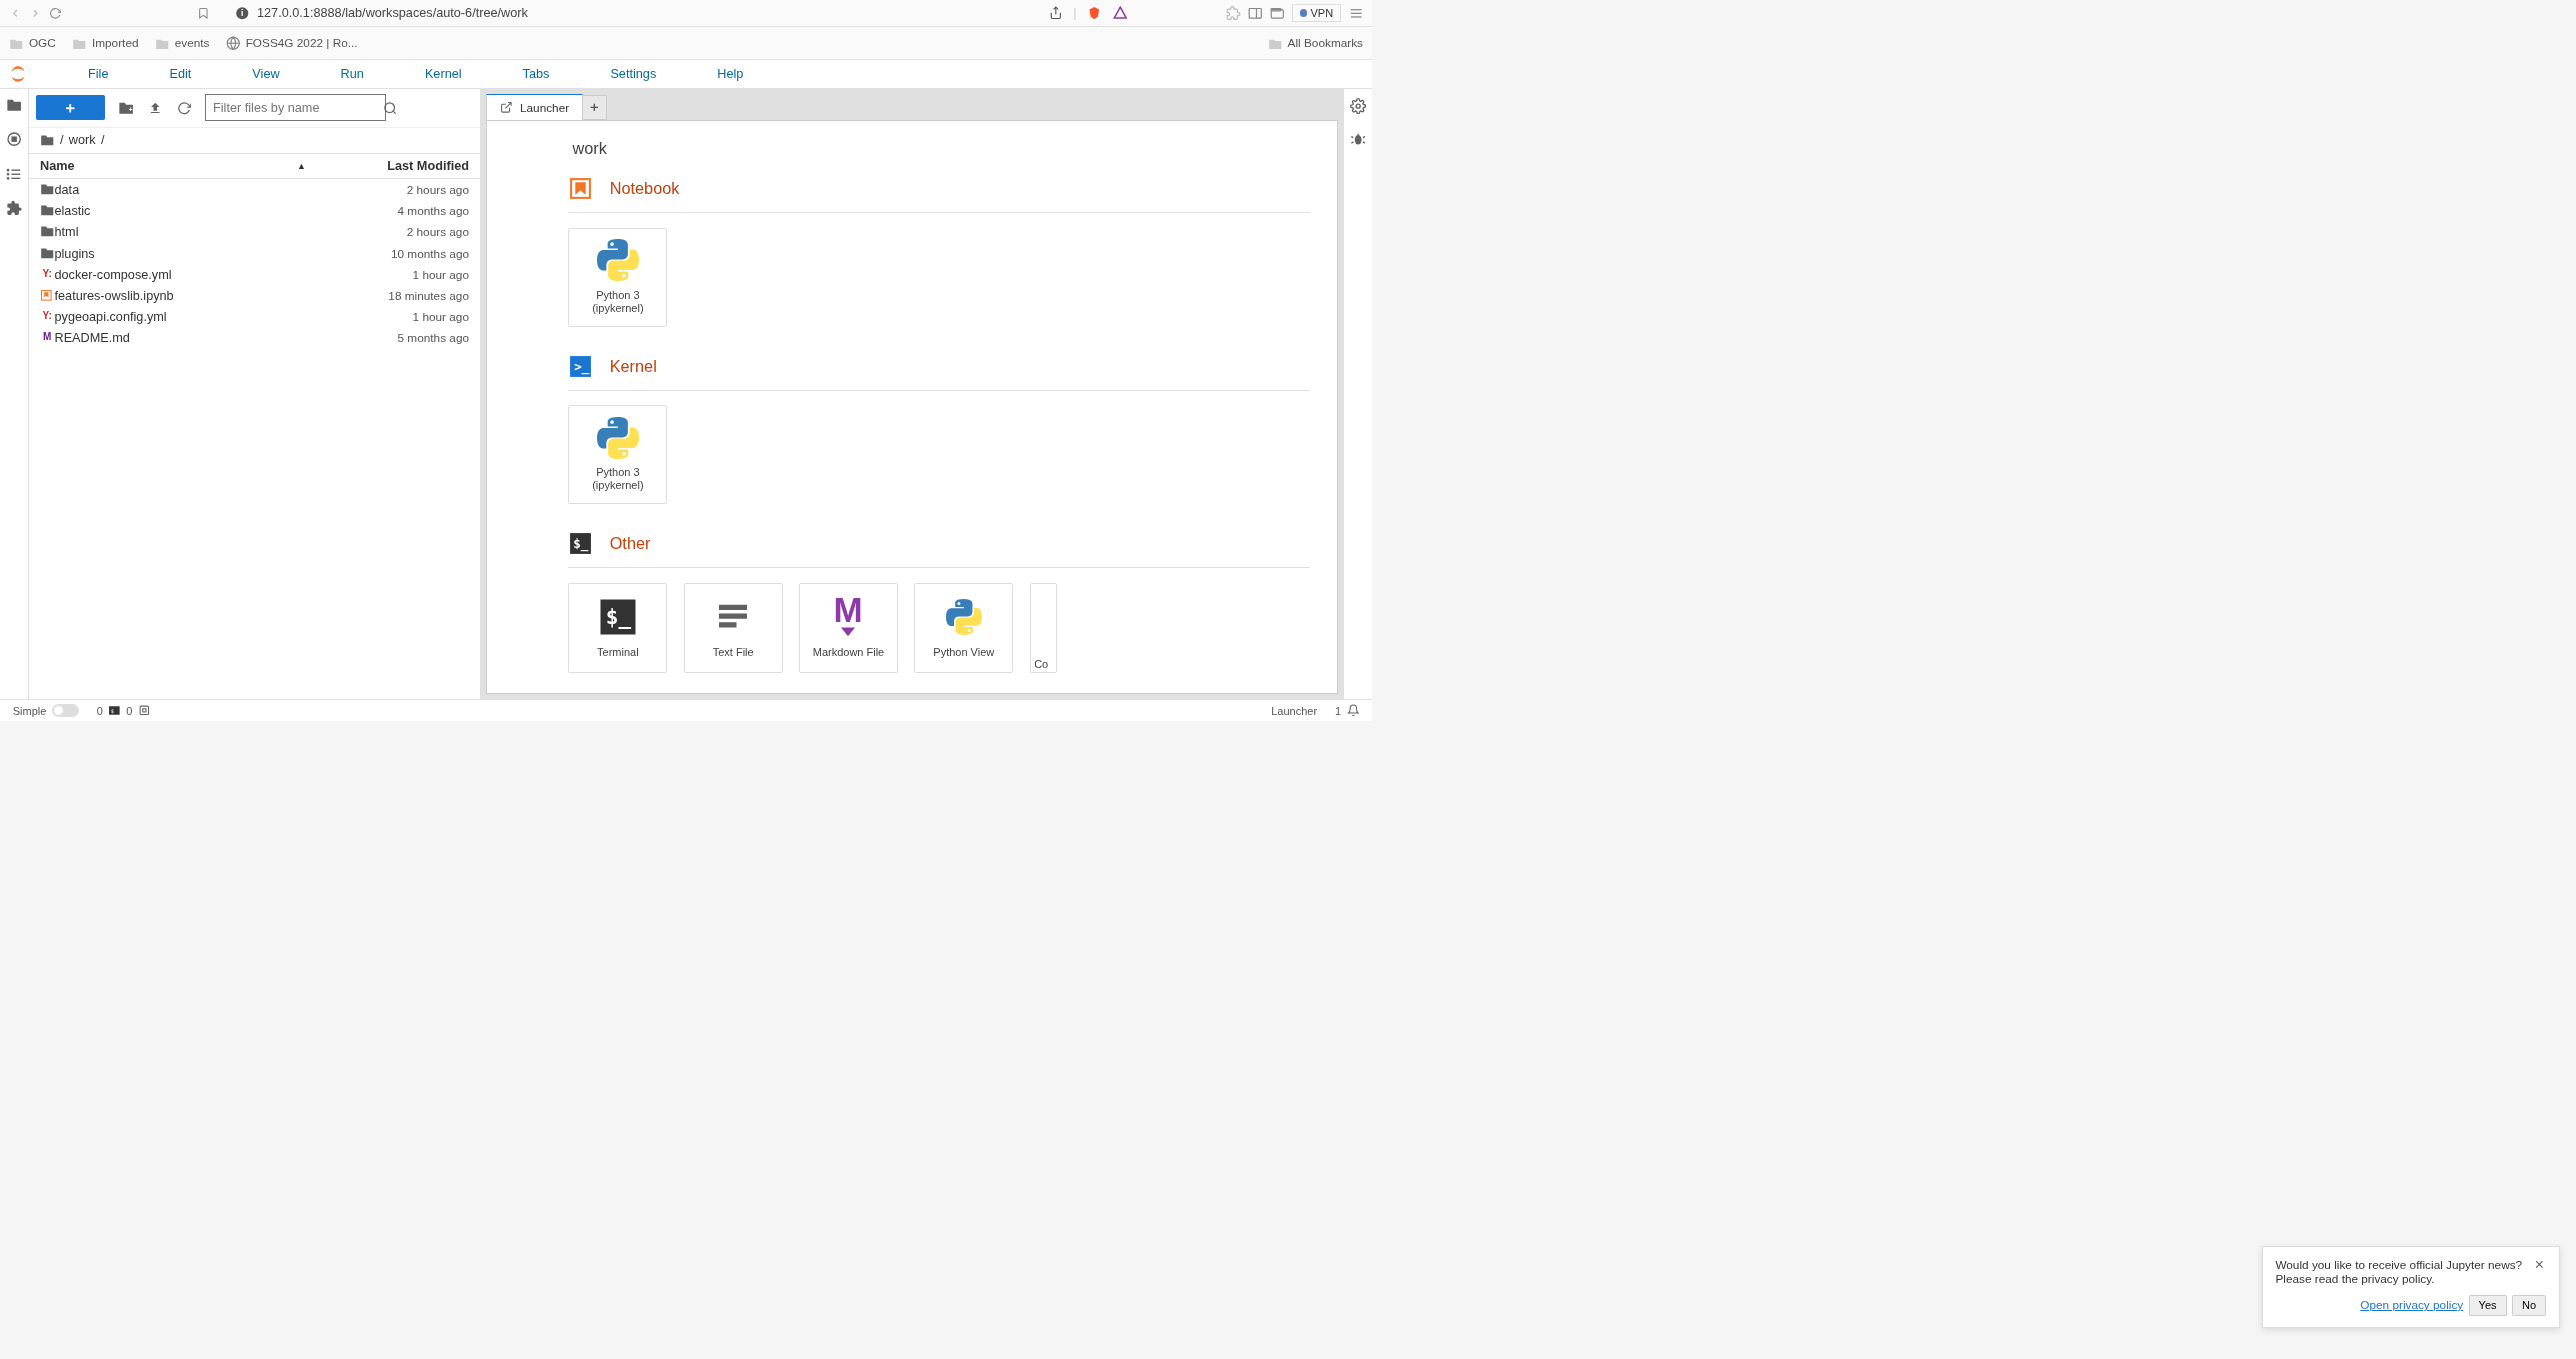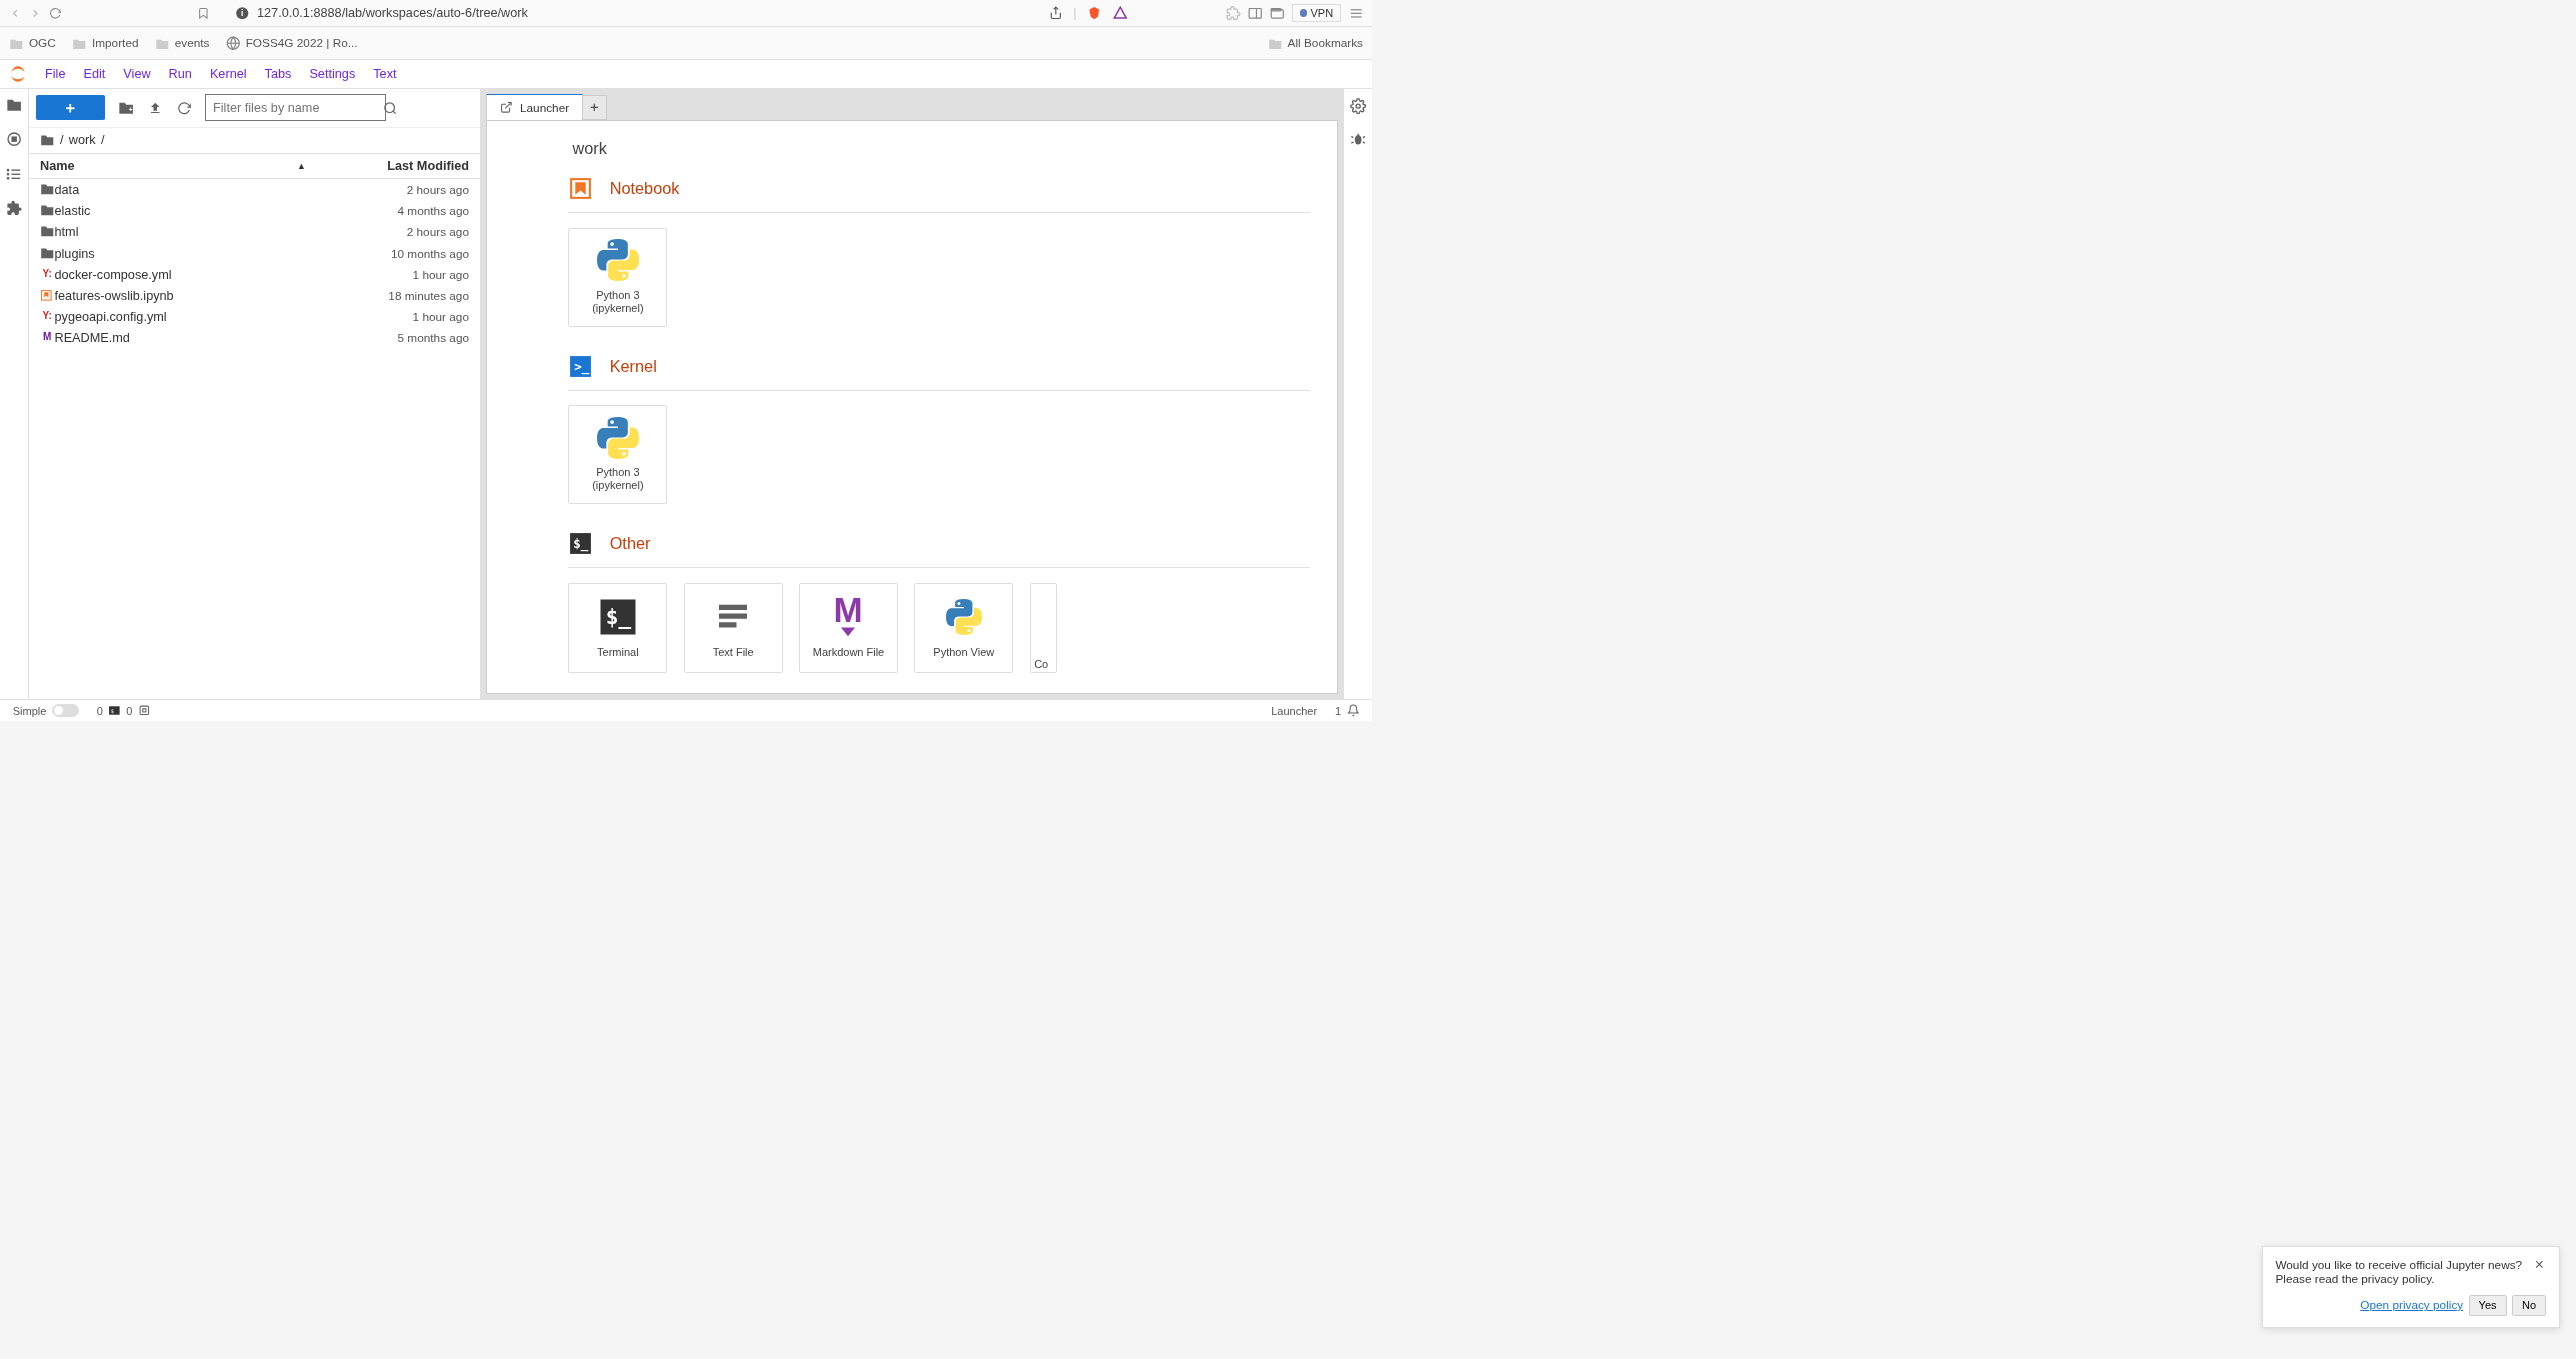--- a/index.html
+++ b/index.html
@@ -65,21 +65,21 @@
       display: flex;
       align-items: center;
       padding: 0 9px;
       gap: 18px;
     }
     .jupyter-logo {
       width: 18px; height: 18px;
       display: inline-flex; align-items:center; justify-content:center;
     }
     .menu-items { display: flex; gap: 18px; }
-    .menu-item { color: #6d28d9; font-size: 12.7px; }
+    .menu-item { color: #0369a1; font-size: 12.7px; margin-left: 43px; }
     
     
     .main-area {
       display: flex;
       height: calc(100% - 27px - 33px - 29px - 22px);
     }
     
     
     .activity-bar {
       width: 29px;
@@ -455,21 +455,21 @@
       </svg>
   </span>
   <div class="menu-items">
     <span class="menu-item">File</span>
     <span class="menu-item">Edit</span>
     <span class="menu-item">View</span>
     <span class="menu-item">Run</span>
     <span class="menu-item">Kernel</span>
     <span class="menu-item">Tabs</span>
     <span class="menu-item">Settings</span>
-    <span class="menu-item">Text</span>
+    <span class="menu-item">Help</span>
   </div>
 </div>
 
 <div class="main-area">
 
   <div class="activity-bar">
     <div class="activity-icon">
       <svg width="16.3" height="14.5" viewBox="0 0 24 20" fill="#616161">
           <path d="M10 2H2v16h20V5H12l-2-3z"></path>
         </svg>

